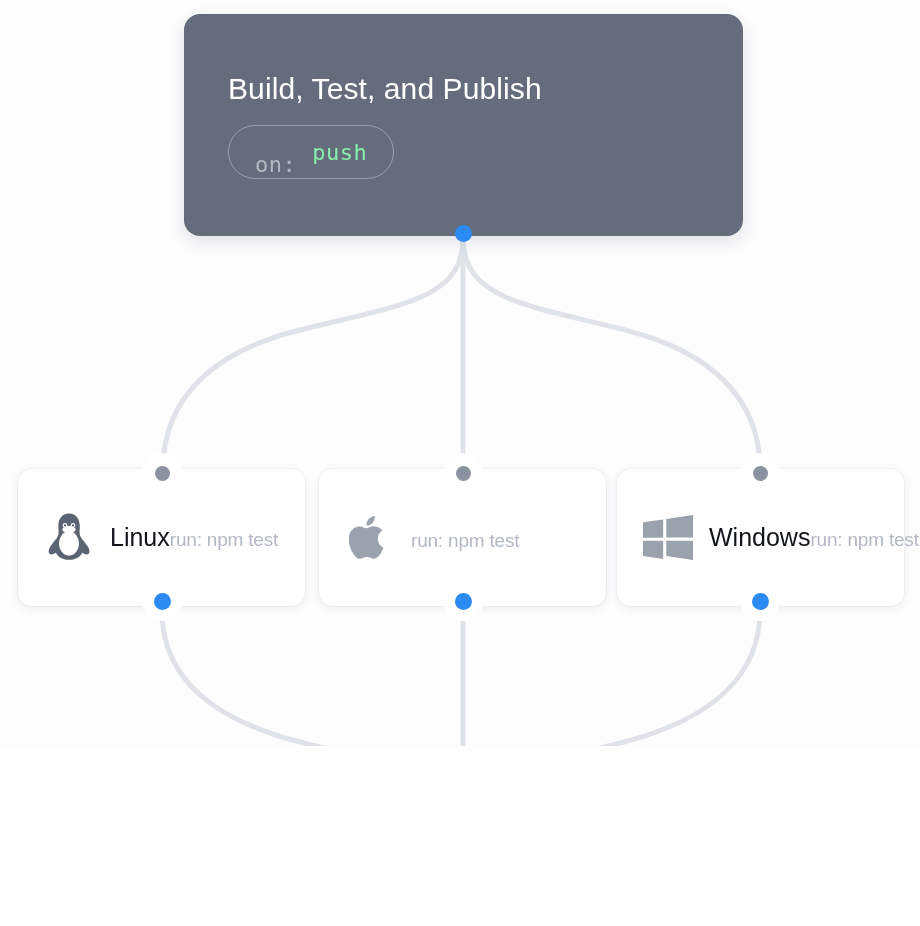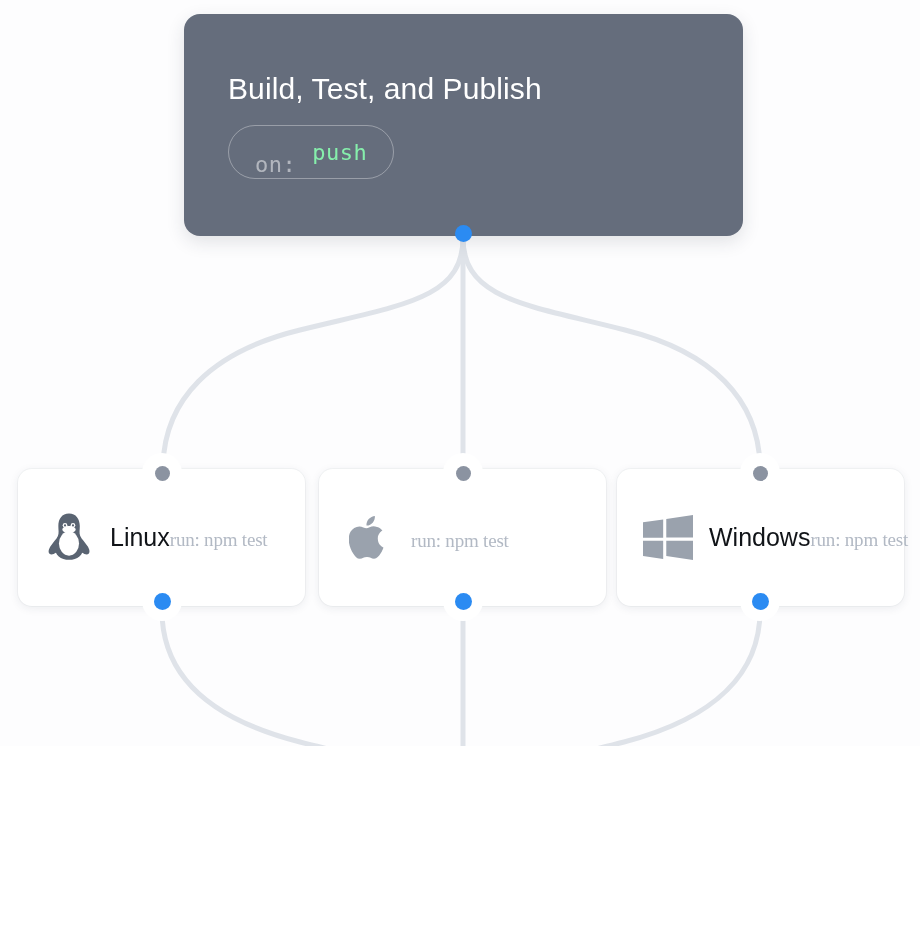--- a/index.html
+++ b/index.html
@@ -106,21 +106,21 @@
   .job-title {
     color: #111418;
     font-size: 25px;
     font-weight: 400;
     line-height: 1.15;
     white-space: nowrap;
   }
   .job-run {
     margin-top: 6px;
     color: #b2b9c4;
-    font-family: Liberation Serif, serif;
+    font-family: Liberation Sans, sans-serif;
     font-size: 19px;
     letter-spacing: -0.2px;
     white-space: nowrap;
   }
 
   
   .handle {
     position: absolute;
     border-radius: 50%;
     z-index: 6;

